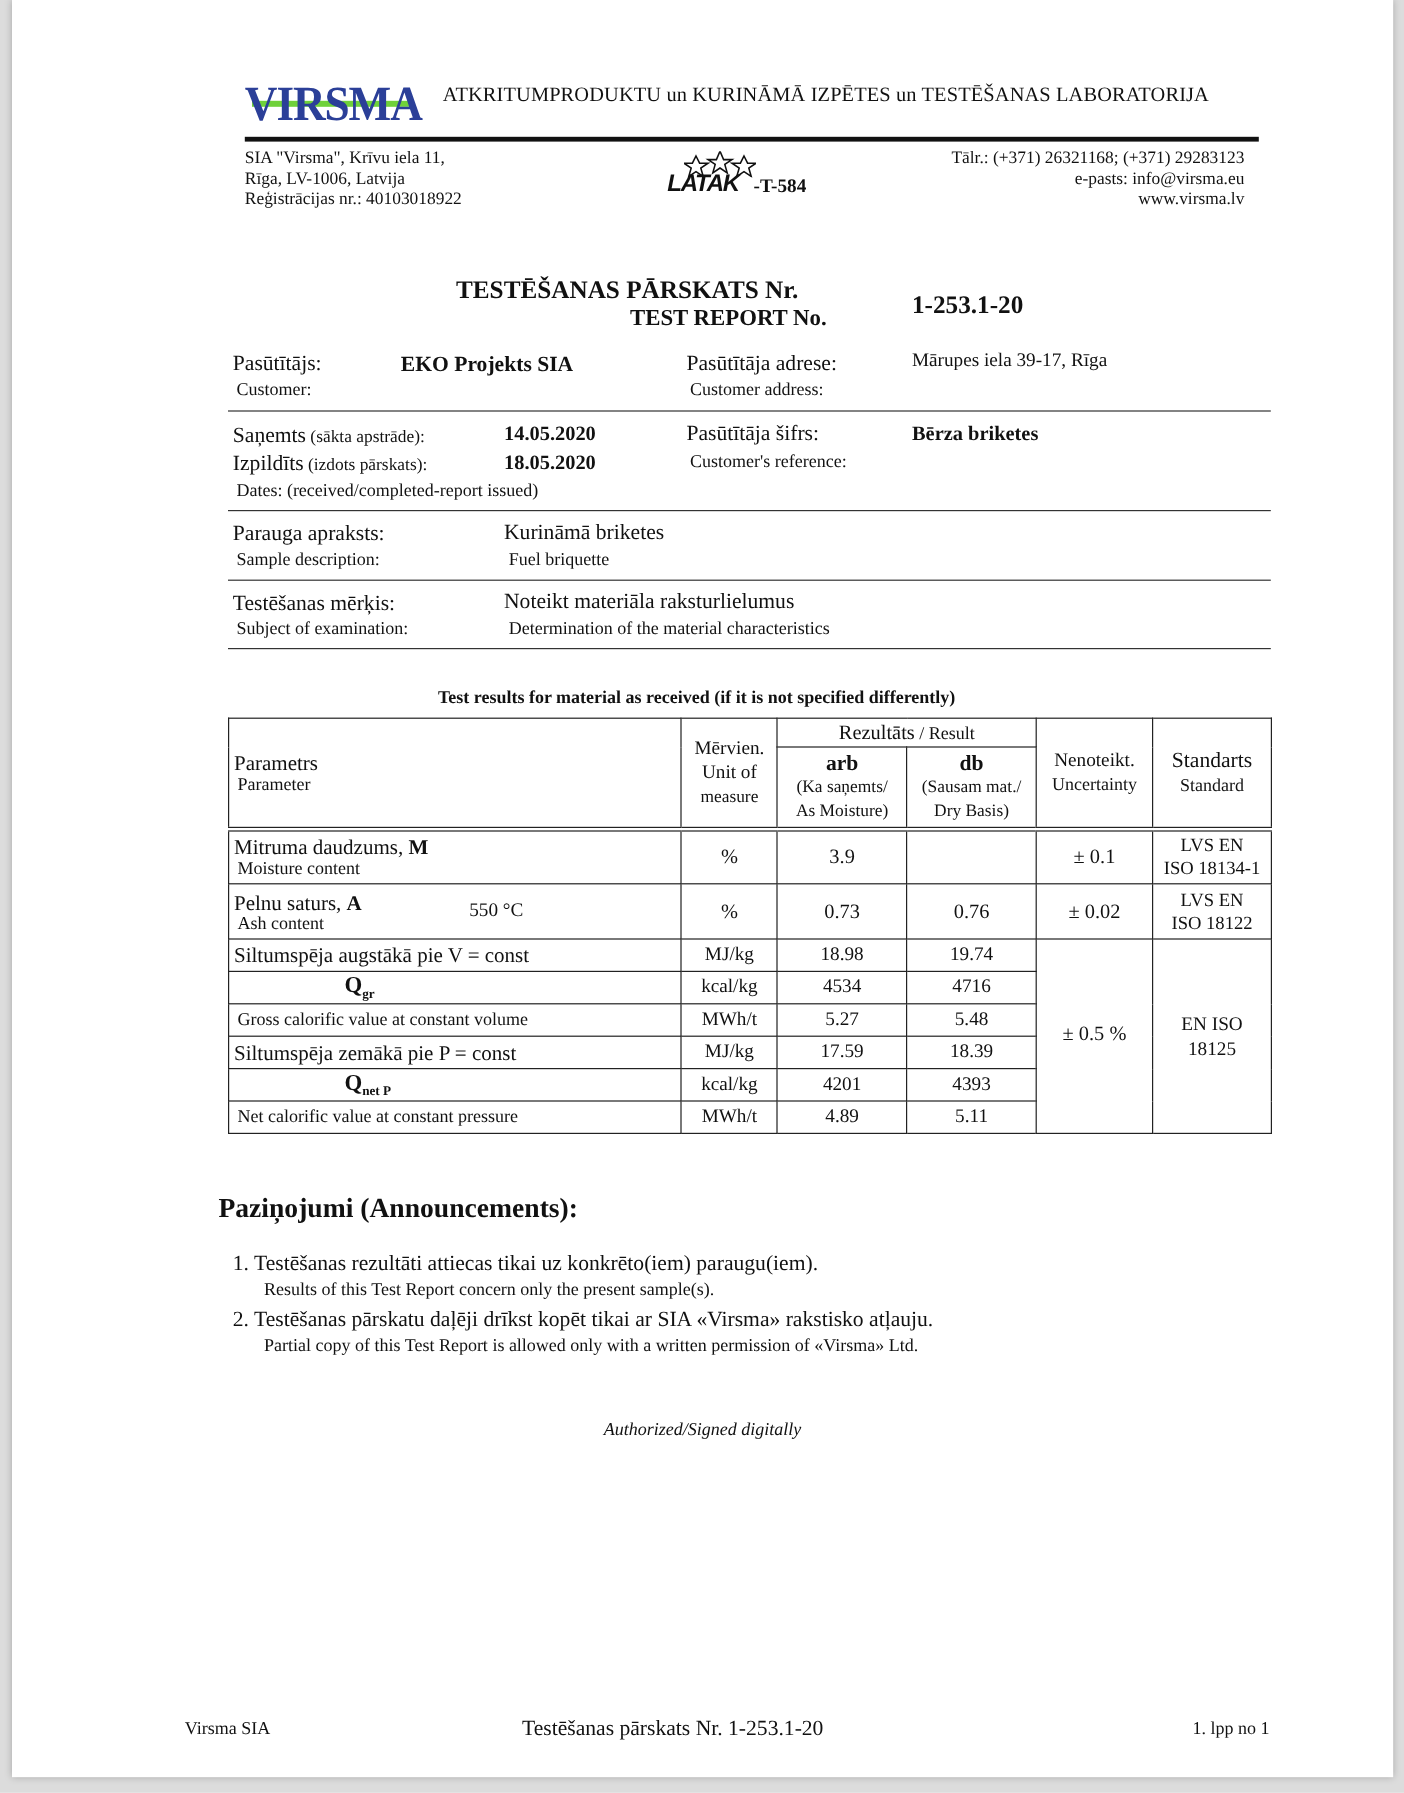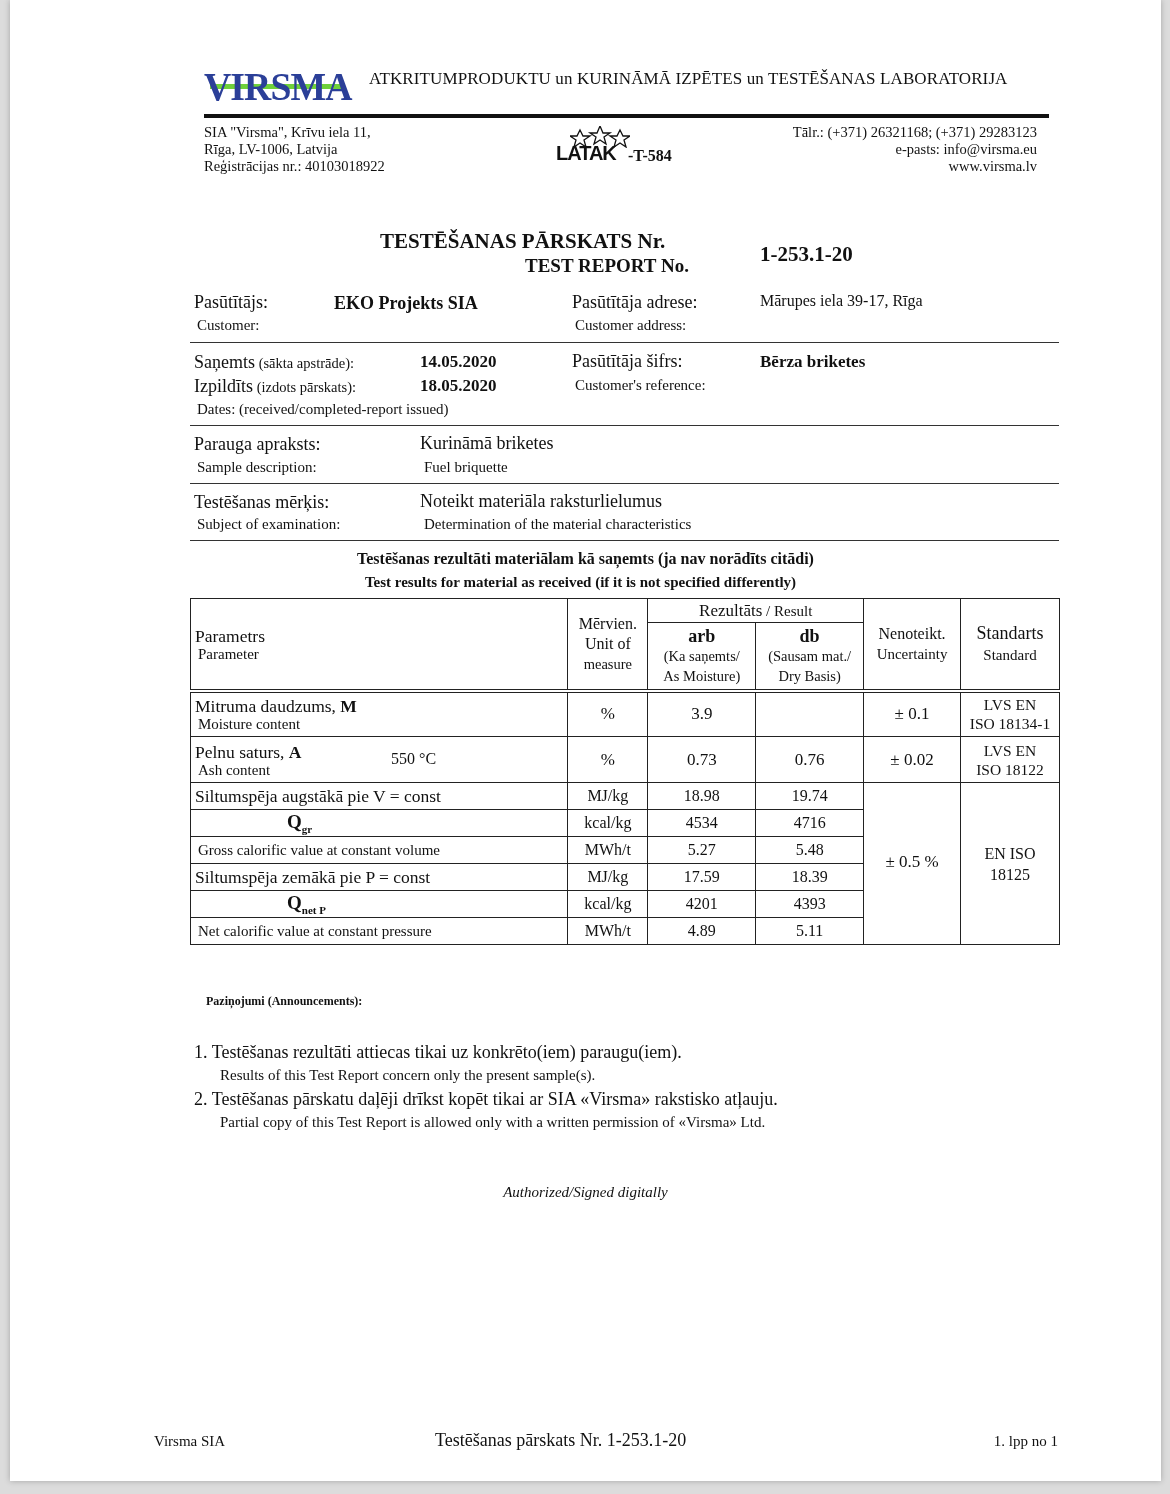--- a/index.html
+++ b/index.html
@@ -33,21 +33,21 @@
     background: #6fd13a;
   }
   .lab-title { left: 359px; top: 69px; font-size: 17px; letter-spacing: 0.1px; }
   .lab-sub { left: 434px; top: 88px; font-size: 15.5px; }
   .hdr-rule { position: absolute; left: 194px; top: 114px; width: 845px; height: 4px; background: #111; }
 
   .addr { font-size: 14.5px; line-height: 17px; }
   .addr-left { left: 194px; top: 124px; }
   .addr-right { right: 124px; top: 124px; text-align: right; }
   .lattak { left: 536px; top: 126px; width: 150px; height: 44px; }
-  .lattak-text { position: absolute; left: 10px; top: 16px; font-size: 20px; font-weight: bold; letter-spacing: -1px; font-family: "Liberation Sans", sans-serif; }
+  .lattak-text { position: absolute; left: 10px; top: 16px; font-size: 20px; font-weight: bold; letter-spacing: -1px; font-family: "Liberation Sans", sans-serif; font-style: italic; }
   .lattak-code { position: absolute; left: 82px; top: 21px; font-size: 16px; font-weight: bold; }
 
   .title-lv { left: 370px; top: 229px; font-size: 21px; font-weight: bold; }
   .title-en { left: 515px; top: 255px; font-size: 19px; font-weight: bold; }
   .report-no { left: 750px; top: 242px; font-size: 21px; font-weight: bold; }
 
   .lbl-big { font-size: 18px; }
   .lbl-small { font-size: 15px; }
   .val-bold { font-weight: bold; font-size: 18px; }
   .sep { position: absolute; left: 180px; width: 869px; height: 1px; background: #333; }
@@ -70,21 +70,21 @@
   .pname { font-size: 17.5px; display: block; line-height: 20px; }
   .pname-en { font-size: 15px; display: block; line-height: 16px; padding-left: 3px; }
   .qsym { font-weight: bold; font-size: 19px; padding-left: 92px; }
   .qsym sub { font-size: 11px; }
   .cal td { height: 26px; }
   .cal-top td { border-bottom: none; }
   .cal-mid td { border-top: none; border-bottom: none; }
   .cal-bot td { border-top: none; }
   td.span-cell { border-top: 1.5px solid #222 !important; border-bottom: 1.5px solid #222 !important; }
 
-  .ann-title { left: 196px; top: 994px; font-size: 12px; font-weight: bold; }
+  .ann-title { left: 172px; top: 994px; font-size: 23px; font-weight: bold; }
   .ann-item { left: 184px; font-size: 18px; }
   .ann-sub { left: 210px; font-size: 15px; }
 
   .sign-lv { left: 0; width: 1151px; text-align: center; top: 1158px; font-size: 18px; font-style: italic; }
   .sign-en { left: 0; width: 1151px; text-align: center; top: 1184px; font-size: 15px; font-style: italic; }
 
   .foot-left { left: 144px; top: 1433px; font-size: 15px; }
   .foot-center { left: 425px; top: 1430px; font-size: 18px; }
   .foot-right { right: 103px; top: 1433px; font-size: 15px; }
 </style>
@@ -149,21 +149,20 @@
   <div class="abs lbl-big" style="left:410px;top:433px">Kurināmā briketes</div>
   <div class="abs lbl-small" style="left:414px;top:459px">Fuel briquette</div>
   <div class="sep" style="top:483px"></div>
 
   <div class="abs lbl-big" style="left:184px;top:492px">Testēšanas mērķis:</div>
   <div class="abs lbl-small" style="left:187px;top:516px">Subject of examination:</div>
   <div class="abs lbl-big" style="left:410px;top:491px">Noteikt materiāla raksturlielumus</div>
   <div class="abs lbl-small" style="left:414px;top:516px">Determination of the material characteristics</div>
   <div class="sep" style="top:540px"></div>
 
-  <div class="abs caption-lv">Testēšanas rezultāti materiālam kā saņemts (ja nav norādīts citādi)</div>
   <div class="abs caption-en">Test results for material as received (if it is not specified differently)</div>
 
   <table class="results">
     <colgroup>
       <col style="width:378px">
         <col style="width:80px">
         <col style="width:108px">
         <col style="width:108px">
         <col style="width:97px">
         <col style="width:99px">

